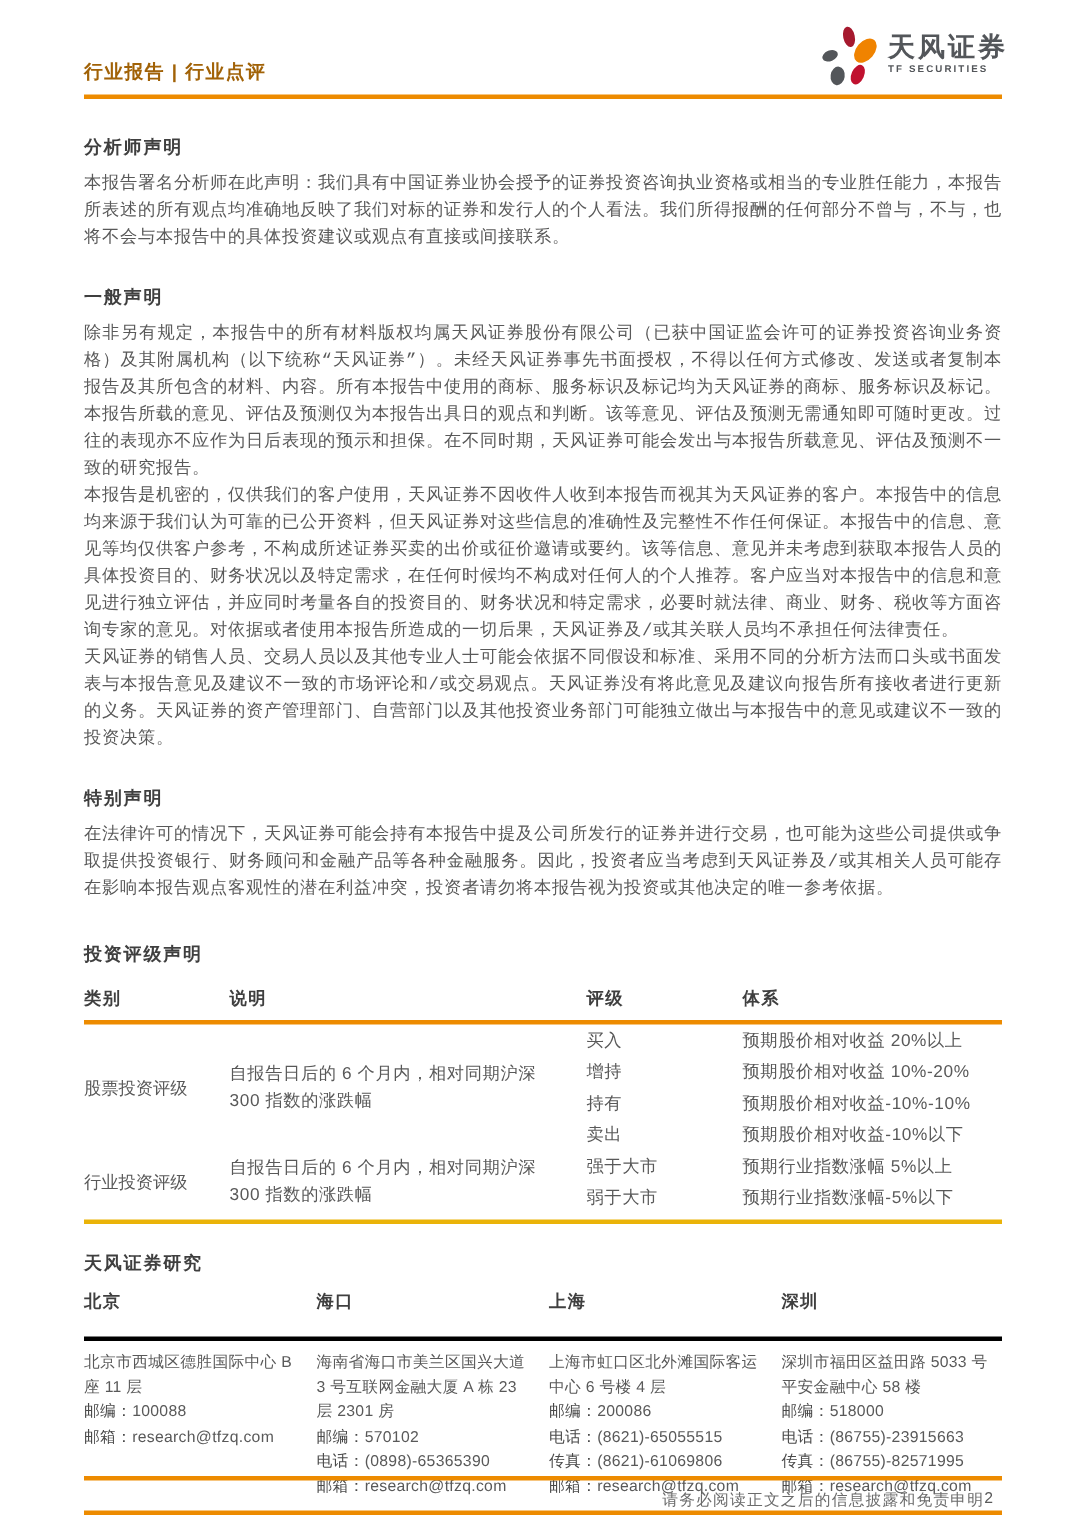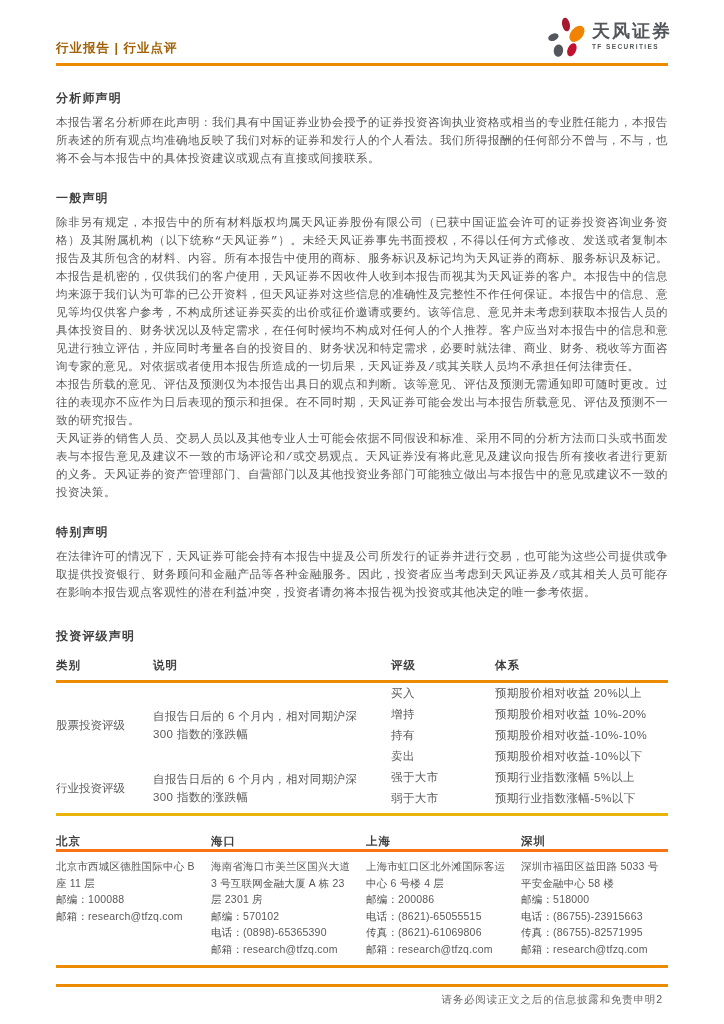--- a/index.html
+++ b/index.html
@@ -48,21 +48,21 @@
     font-size: 11.5px; color: #595959; }
   .rt-desc { padding-right: 30px; line-height: 18px; letter-spacing: 0.4px; }
   .rt-row { display: grid; grid-template-columns: 104px 1fr; height: 21px; align-items: center; letter-spacing: 0.4px; }
 
   
   .research { margin-top: 18px; }
   .offices-wrap { margin-top: 9px; }
   .office-head {
     display: grid; grid-template-columns: repeat(4, 1fr); gap: 8px;
     font-weight: bold; font-size: 11.5px; color: #3F3F3F; letter-spacing: 1px;
-    padding-bottom: 0; border-bottom: 3px solid #f97316;
+    padding-bottom: 16px; border-bottom: 3px solid #000000;
   }
   .office-grid {
     display: grid; grid-template-columns: repeat(4, 1fr); gap: 8px;
     padding: 6px 0 8px 0; border-bottom: 3px solid #ED8B00;
   }
   .office { font-size: 10.5px; color: #595959; line-height: 16.5px; letter-spacing: 0.2px; }
   .office .label { font-weight: normal; color: #4A4A4A; }
   .office-line { margin: 0; }
 
   
@@ -103,22 +103,22 @@
       <div class="sec-title">分析师声明</div>
       <div class="body-text">
         <p>本报告署名分析师在此声明：我们具有中国证券业协会授予的证券投资咨询执业资格或相当的专业胜任能力，本报告所表述的所有观点均准确地反映了我们对标的证券和发行人的个人看法。我们所得报酬的任何部分不曾与，不与，也将不会与本报告中的具体投资建议或观点有直接或间接联系。</p>
       </div>
     </div>
 
     <div class="sec">
       <div class="sec-title">一般声明</div>
       <div class="body-text">
         <p>除非另有规定，本报告中的所有材料版权均属天风证券股份有限公司（已获中国证监会许可的证券投资咨询业务资格）及其附属机构（以下统称“天风证券”）。未经天风证券事先书面授权，不得以任何方式修改、发送或者复制本报告及其所包含的材料、内容。所有本报告中使用的商标、服务标识及标记均为天风证券的商标、服务标识及标记。</p>
+        <p>本报告所载的意见、评估及预测仅为本报告出具日的观点和判断。该等意见、评估及预测无需通知即可随时更改。过往的表现亦不应作为日后表现的预示和担保。在不同时期，天风证券可能会发出与本报告所载意见、评估及预测不一致的研究报告。</p>
         <p>本报告是机密的，仅供我们的客户使用，天风证券不因收件人收到本报告而视其为天风证券的客户。本报告中的信息均来源于我们认为可靠的已公开资料，但天风证券对这些信息的准确性及完整性不作任何保证。本报告中的信息、意见等均仅供客户参考，不构成所述证券买卖的出价或征价邀请或要约。该等信息、意见并未考虑到获取本报告人员的具体投资目的、财务状况以及特定需求，在任何时候均不构成对任何人的个人推荐。客户应当对本报告中的信息和意见进行独立评估，并应同时考量各自的投资目的、财务状况和特定需求，必要时就法律、商业、财务、税收等方面咨询专家的意见。对依据或者使用本报告所造成的一切后果，天风证券及/或其关联人员均不承担任何法律责任。</p>
-        <p>本报告所载的意见、评估及预测仅为本报告出具日的观点和判断。该等意见、评估及预测无需通知即可随时更改。过往的表现亦不应作为日后表现的预示和担保。在不同时期，天风证券可能会发出与本报告所载意见、评估及预测不一致的研究报告。</p>
         <p>天风证券的销售人员、交易人员以及其他专业人士可能会依据不同假设和标准、采用不同的分析方法而口头或书面发表与本报告意见及建议不一致的市场评论和/或交易观点。天风证券没有将此意见及建议向报告所有接收者进行更新的义务。天风证券的资产管理部门、自营部门以及其他投资业务部门可能独立做出与本报告中的意见或建议不一致的投资决策。</p>
       </div>
     </div>
 
     <div class="sec">
       <div class="sec-title">特别声明</div>
       <div class="body-text">
         <p>在法律许可的情况下，天风证券可能会持有本报告中提及公司所发行的证券并进行交易，也可能为这些公司提供或争取提供投资银行、财务顾问和金融产品等各种金融服务。因此，投资者应当考虑到天风证券及/或其相关人员可能存在影响本报告观点客观性的潜在利益冲突，投资者请勿将本报告视为投资或其他决定的唯一参考依据。</p>
       </div>
     </div>
@@ -167,20 +167,21 @@
             <div class="rt-row">
               <span>弱于大市</span>
               <span>预期行业指数涨幅-5%以下</span>
             </div>
           </div>
         </div>
       </div>
     </div>
 
     <div class="research">
+      <div class="sec-title">天风证券研究</div>
       <div class="offices-wrap">
         <div class="office-head">
           <div>北京</div>
           <div>海口</div>
           <div>上海</div>
           <div>深圳</div>
         </div>
         <div class="office-grid">
 
           <div class="office">

